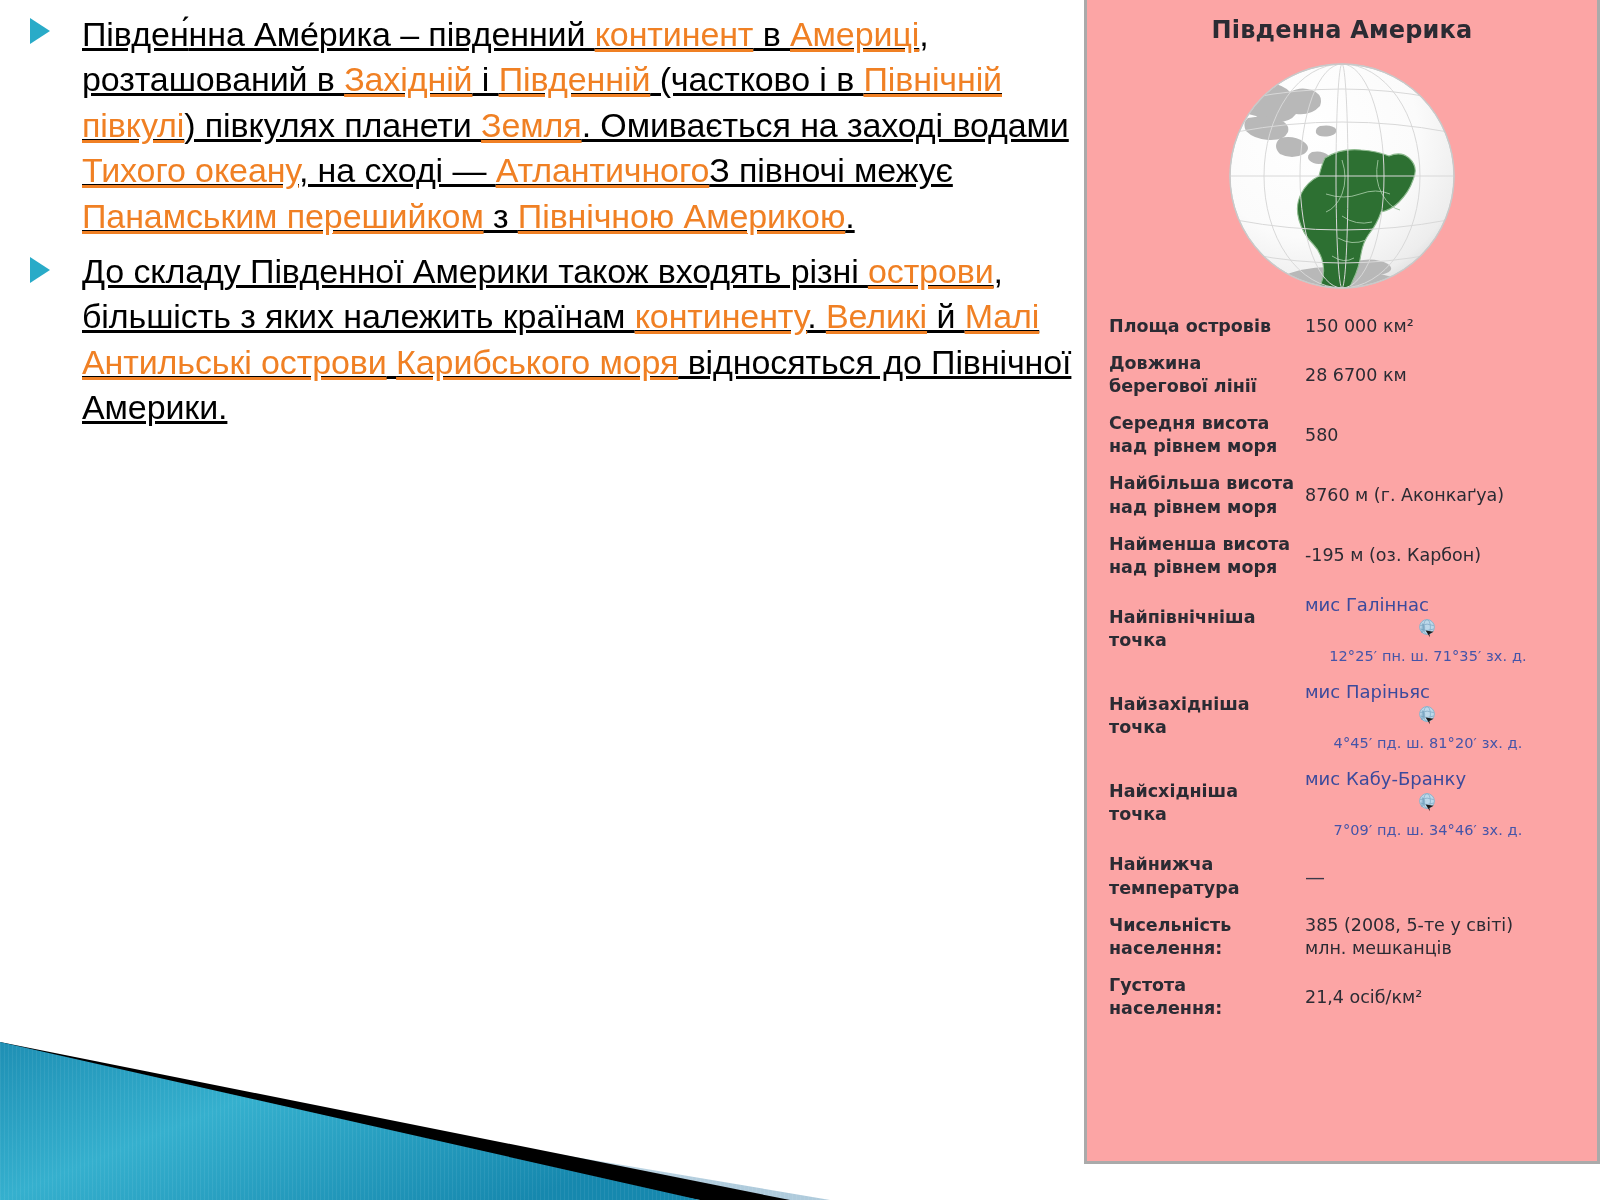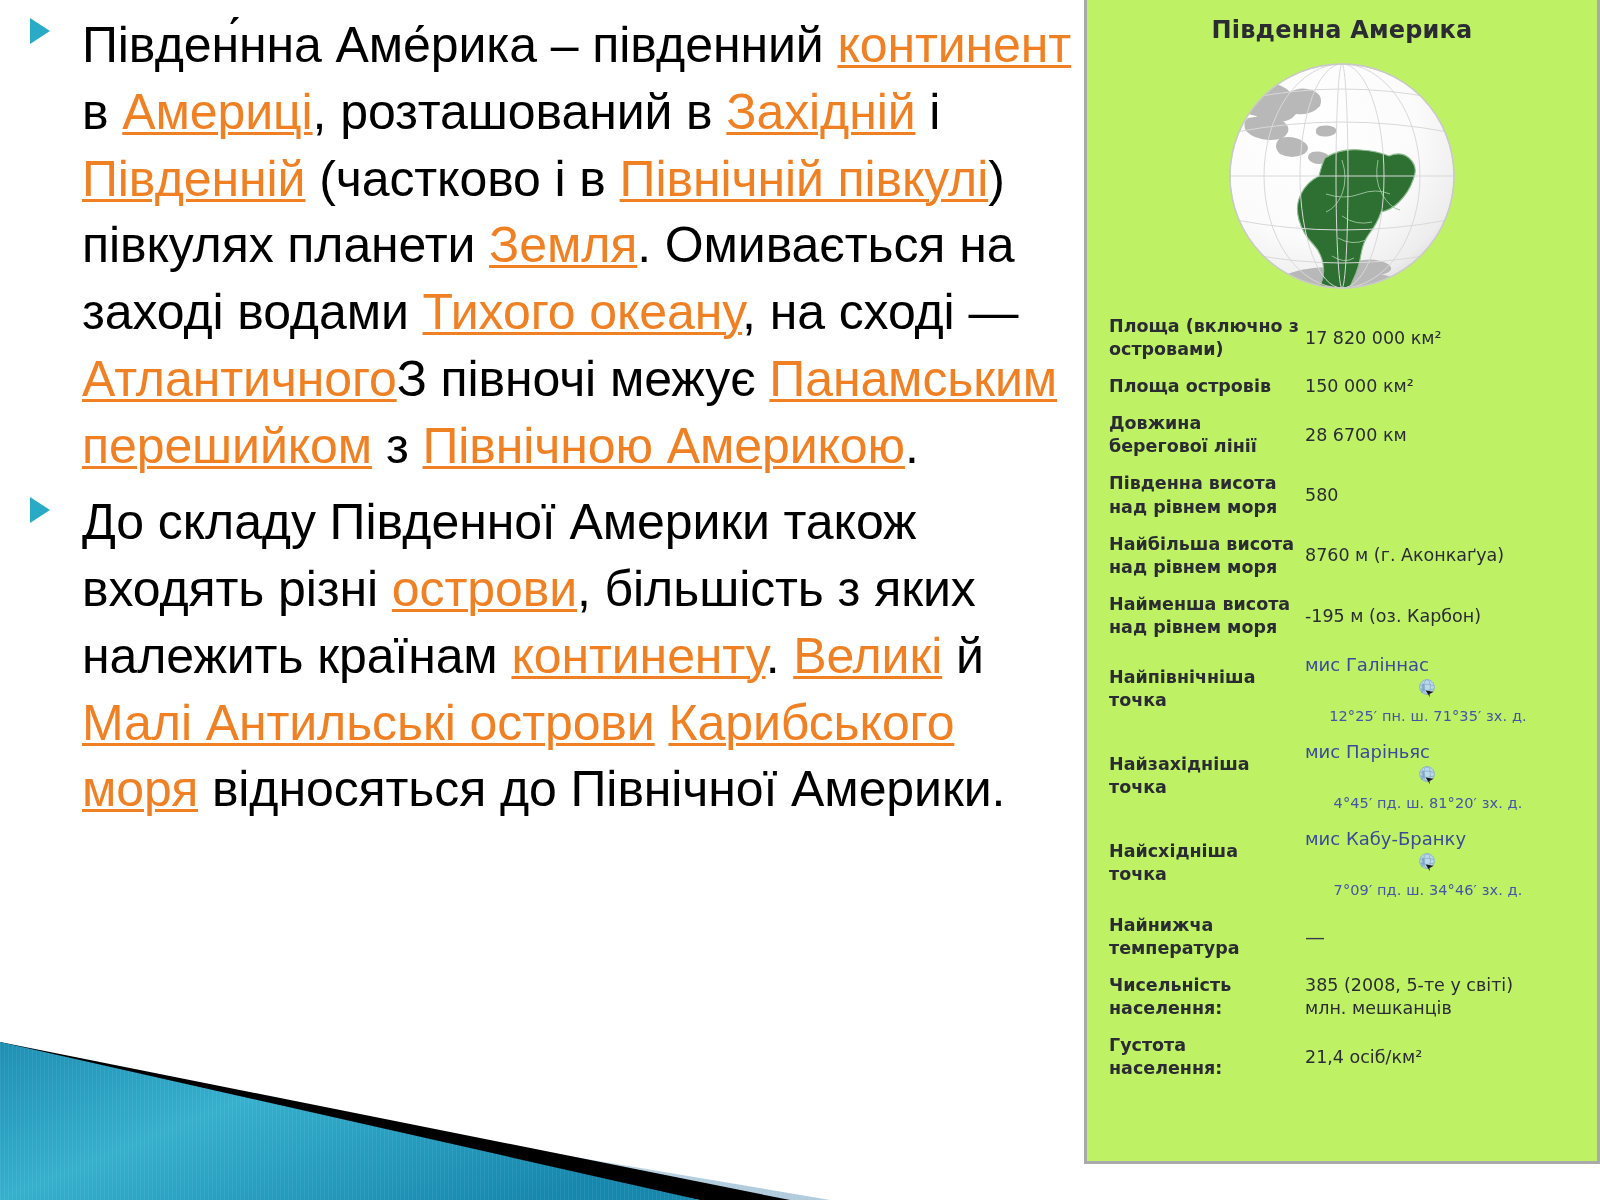--- a/index.html
+++ b/index.html
@@ -29,40 +29,41 @@
     margin:0;
   }
   .bullet-marker{
     position:absolute;left:30px;top:18px;
     width:0;height:0;
     border-top:13px solid transparent;
     border-bottom:13px solid transparent;
     border-left:20px solid #29ABC8;
   }
   .bullet-text{
-    font-size:50px;
+    font-size:34px;
     line-height:1.335;
     color:#000000;
     letter-spacing:-0.1px;
     word-spacing:0px;
     font-weight:400;
+    text-decoration:underline;
   }
   .lnk{
     color:#F08024;
     text-decoration:underline;
     text-underline-offset:3px;
     text-decoration-thickness:3px;
   }
   #bullet-1{padding-top:12px;}
   #bullet-2{padding-top:10px;}
 
   
   #infobox{
     position:absolute;left:1084px;top:0;width:516px;height:1164px;
-    background:#bef264;
+    background:#fca5a5;
     border-left:3px solid #aaaaaa;
     border-right:3px solid #aaaaaa;
     border-bottom:3px solid #aaaaaa;
     box-sizing:border-box;
     z-index:3;
     font-family:"DejaVu Sans","Liberation Sans",sans-serif;
     overflow:hidden;
   }
   #infobox-title{
     text-align:center;
@@ -233,33 +234,29 @@
           <path d="M58 198 q92 18 184 0"></path>
         </g>
       </g>
       <circle cx="150" cy="120" r="112" fill="none" stroke="#c9c9c9" stroke-width="1.4"></circle>
     </svg>
   </div>
 
   <table id="infobox-table">
     <tbody id="infobox-tbody">
         <tr>
-          <td class="ib-label">Площа (включно з островами)</td>
-          <td class="ib-value">17 820 000 км²</td>
-        </tr>
-        <tr>
           <td class="ib-label">Площа островів</td>
           <td class="ib-value">150 000 км²</td>
         </tr>
         <tr>
           <td class="ib-label">Довжина берегової лінії</td>
           <td class="ib-value">28 6700 км</td>
         </tr>
         <tr>
-          <td class="ib-label">Південна висота над рівнем моря</td>
+          <td class="ib-label">Середня висота над рівнем моря</td>
           <td class="ib-value">580</td>
         </tr>
         <tr>
           <td class="ib-label">Найбільша висота над рівнем моря</td>
           <td class="ib-value">8760 м (г. Аконкаґуа)</td>
         </tr>
         <tr>
           <td class="ib-label">Найменша висота над рівнем моря</td>
           <td class="ib-value">-195 м (оз. Карбон)</td>
         </tr>

